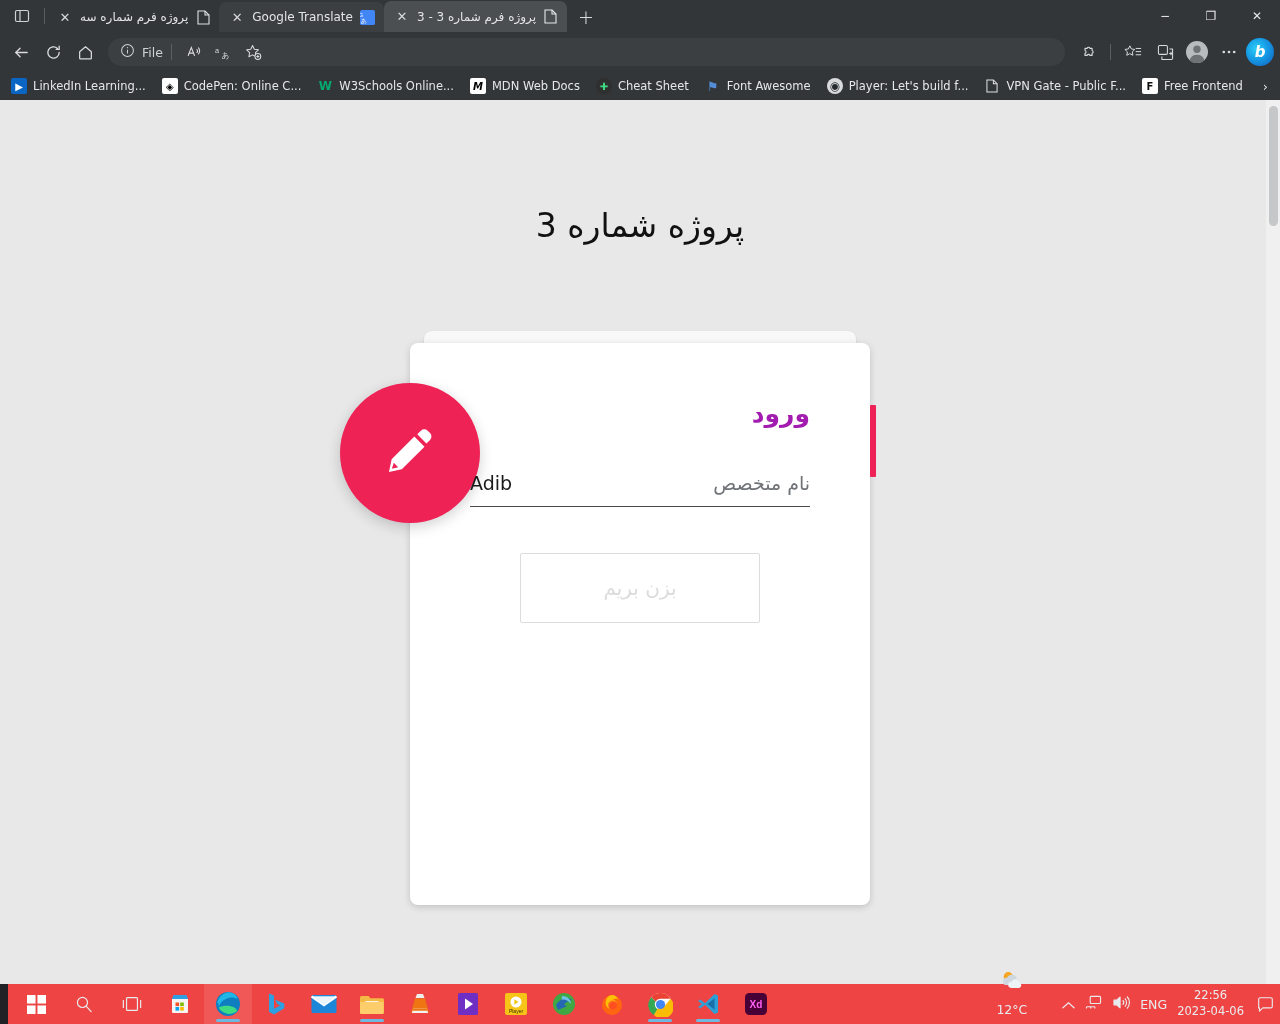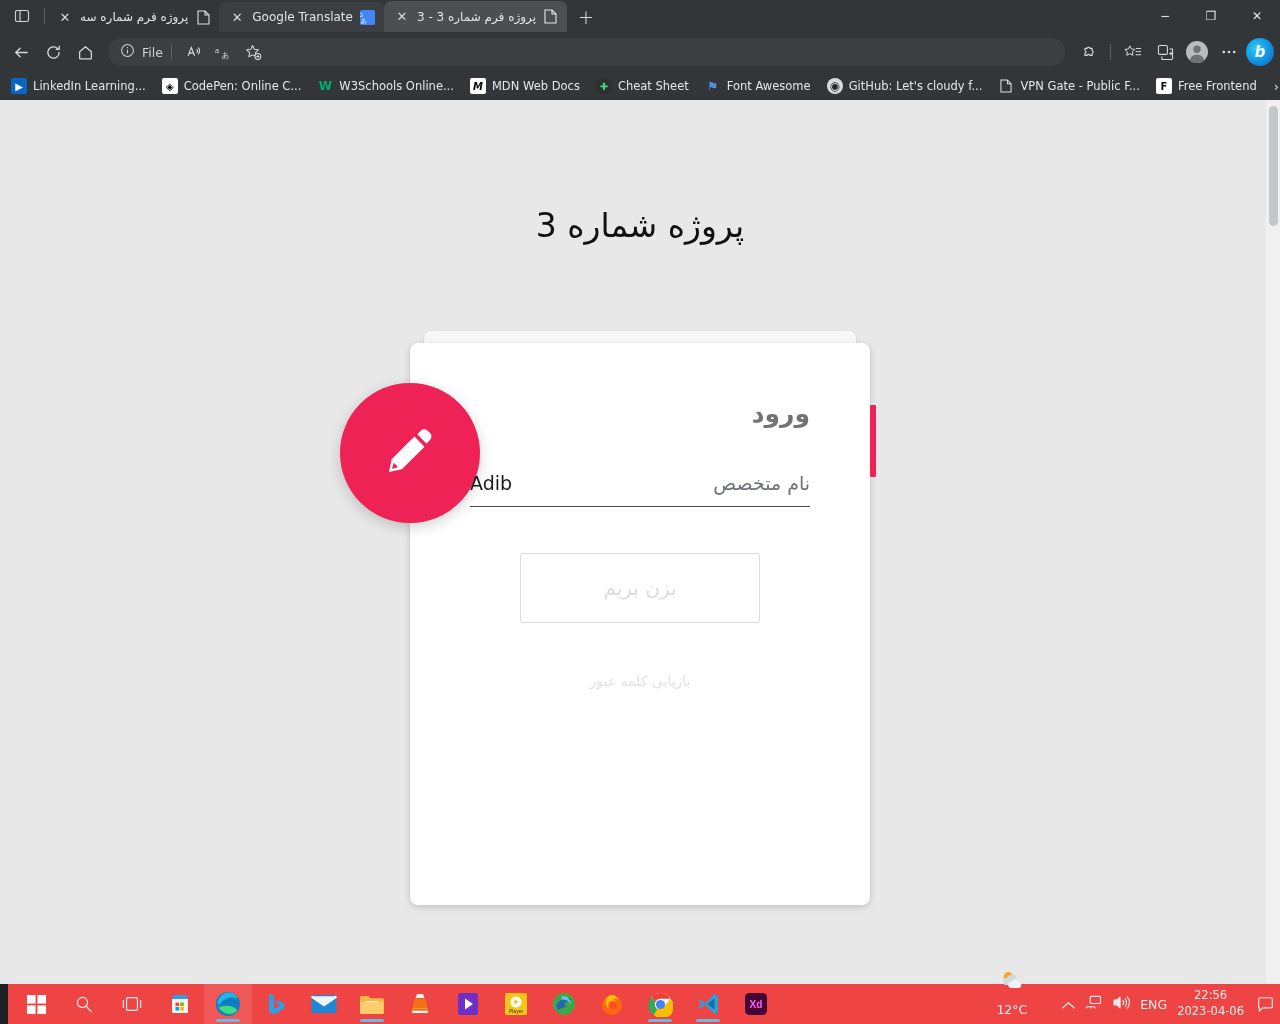--- a/index.html
+++ b/index.html
@@ -123,21 +123,21 @@
     position: absolute; right: -6px; top: 62px; width: 6px; height: 72px;
     background: #ee2255; border-radius: 1px;
   }
   .pencil-badge {
     position: absolute; width: 140px; height: 140px; border-radius: 50%;
     background: #ee2255; left: -70px; top: 40px;
     display: flex; align-items: center; justify-content: center;
     box-shadow: 0 4px 14px rgba(0,0,0,.18);
   }
   .card-title {
-    font-size: 25px; color: #737373; font-weight: 700; text-align: right;
+    font-size: 25px; color: #a21caf; font-weight: 700; text-align: right;
     margin: 0; line-height: 1;
   }
 
   .field { margin-top: 46px; position: relative; }
   .field-row { display: flex; align-items: baseline; justify-content: space-between; }
   .field-label { font-size: 19px; color: #6f7276; }
   .field-value { font-size: 19px; color: #1a1a1a; direction: ltr; }
   .field-underline { height: 1px; background: #4a4a4a; margin-top: 12px; }
 
   .submit-btn {
@@ -344,21 +344,21 @@
     <div class="bm">
       <span class="bm-ico" style="background:#2f2f2f;color:#3ddc84;border-radius:50%;">✚</span>
       <span>Cheat Sheet</span>
     </div>
     <div class="bm">
       <span class="bm-ico" style="background:transparent;color:#538dd7;font-size:13px;">⚑</span>
       <span>Font Awesome</span>
     </div>
     <div class="bm">
       <span class="bm-ico" style="background:#d9dbdd;color:#24292e;border-radius:50%;font-size:12px;">◉</span>
-      <span>GitHub: Let's cloudy f...</span>
+      <span>Player: Let's build f...</span>
     </div>
     <div class="bm">
       <span class="bm-ico" style="background:transparent;">
         <svg width="12" height="14" viewBox="0 0 13 15" fill="none" stroke="#e0e2e4" stroke-width="1.1">
           <path d="M1 1h7l4 4v9H1z"></path>
             <path d="M8 1v4h4"></path>
         </svg>
       </span>
       <span>VPN Gate - Public F...</span>
     </div>
@@ -394,21 +394,20 @@
           <div class="field-row">
             <span class="field-label">نام متخصص</span>
             <span class="field-value">Adib</span>
           </div>
           <div class="field-underline"></div>
         </div>
 
 
         <button class="submit-btn">بزن بریم</button>
 
-        <a class="recover-link" href="#">بازیابی کلمه عبور</a>
       </div>
     </div>
 
     <div class="page-scroll-track">
       <div class="page-scroll-thumb"></div>
     </div>
   </div>
 </div>
 
 <div class="taskbar">

